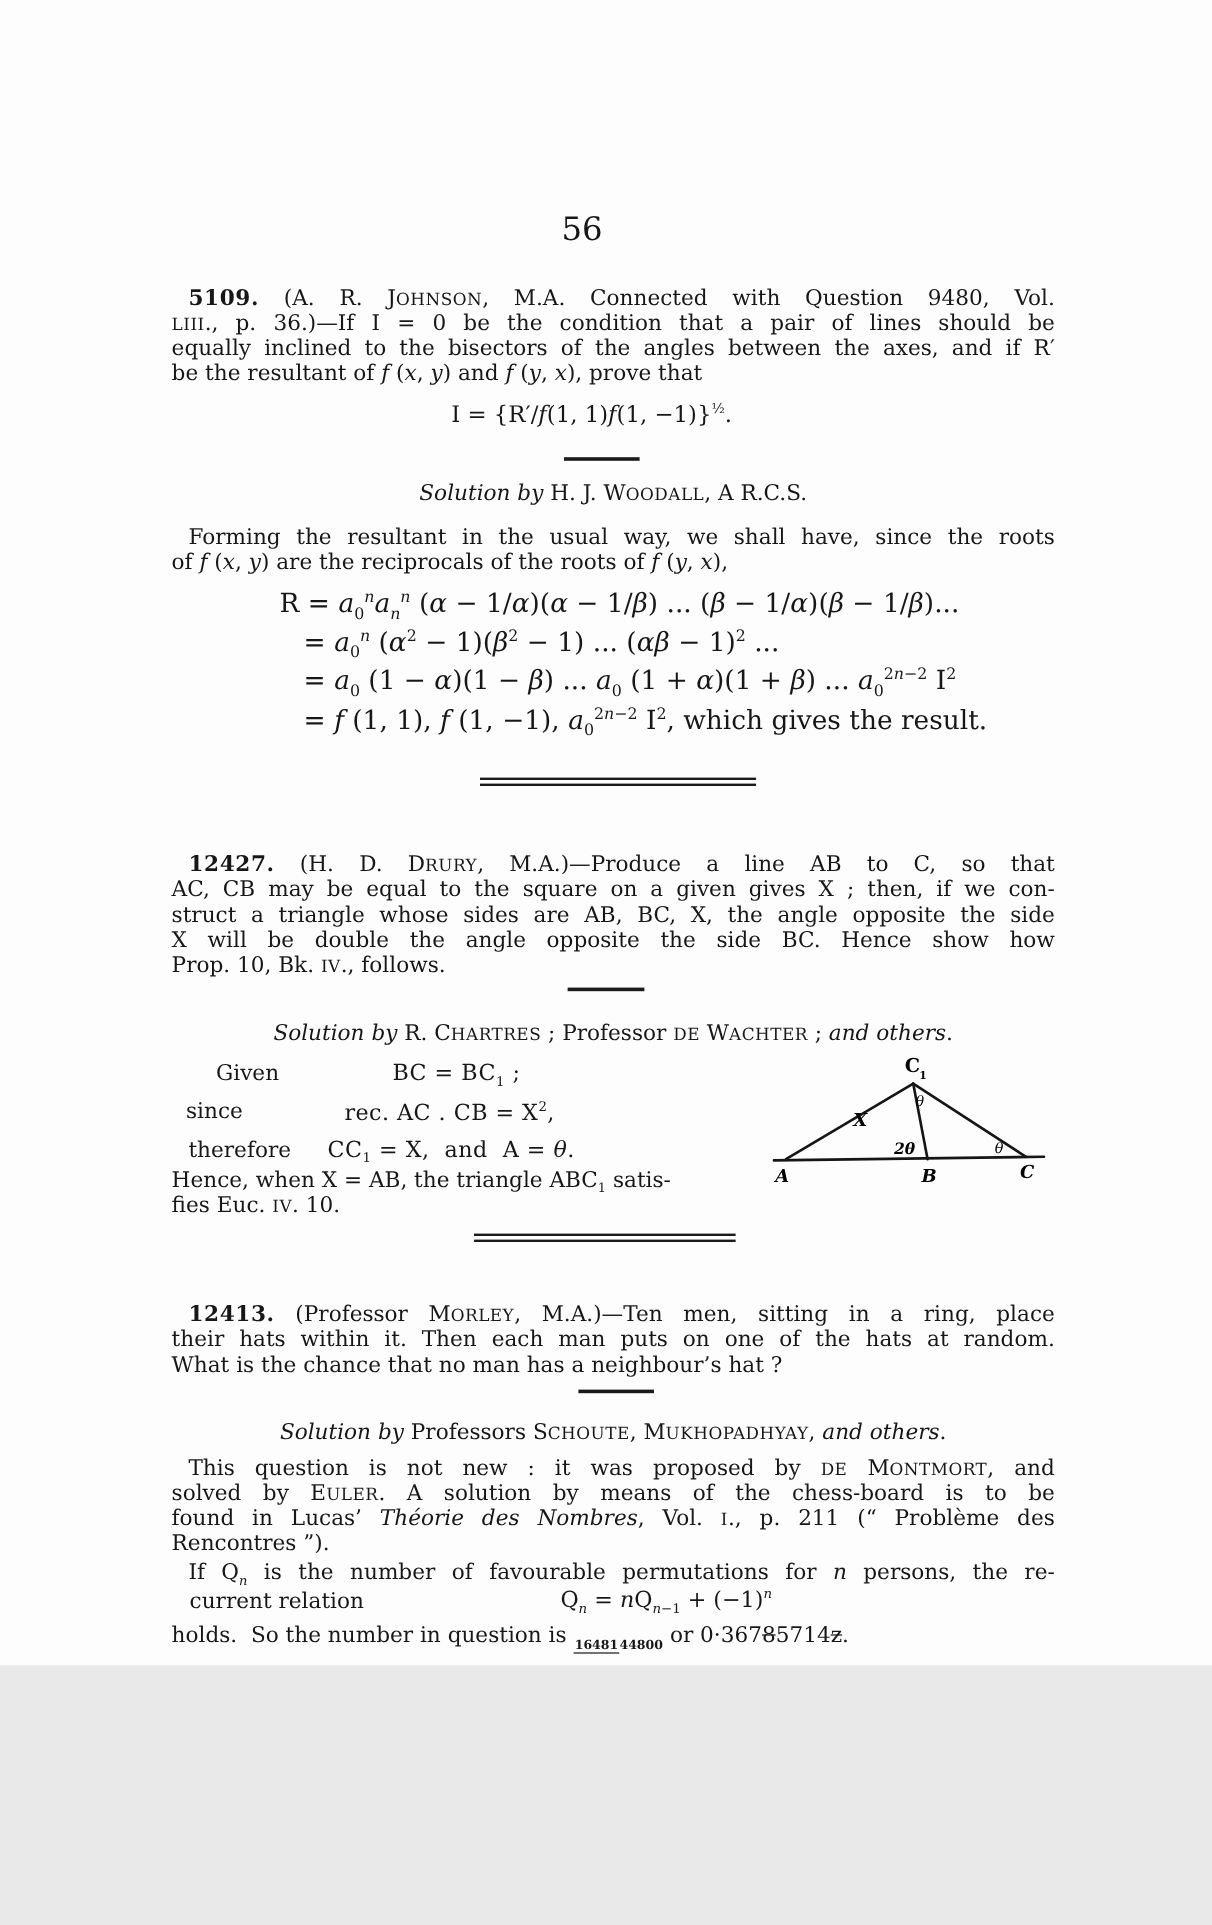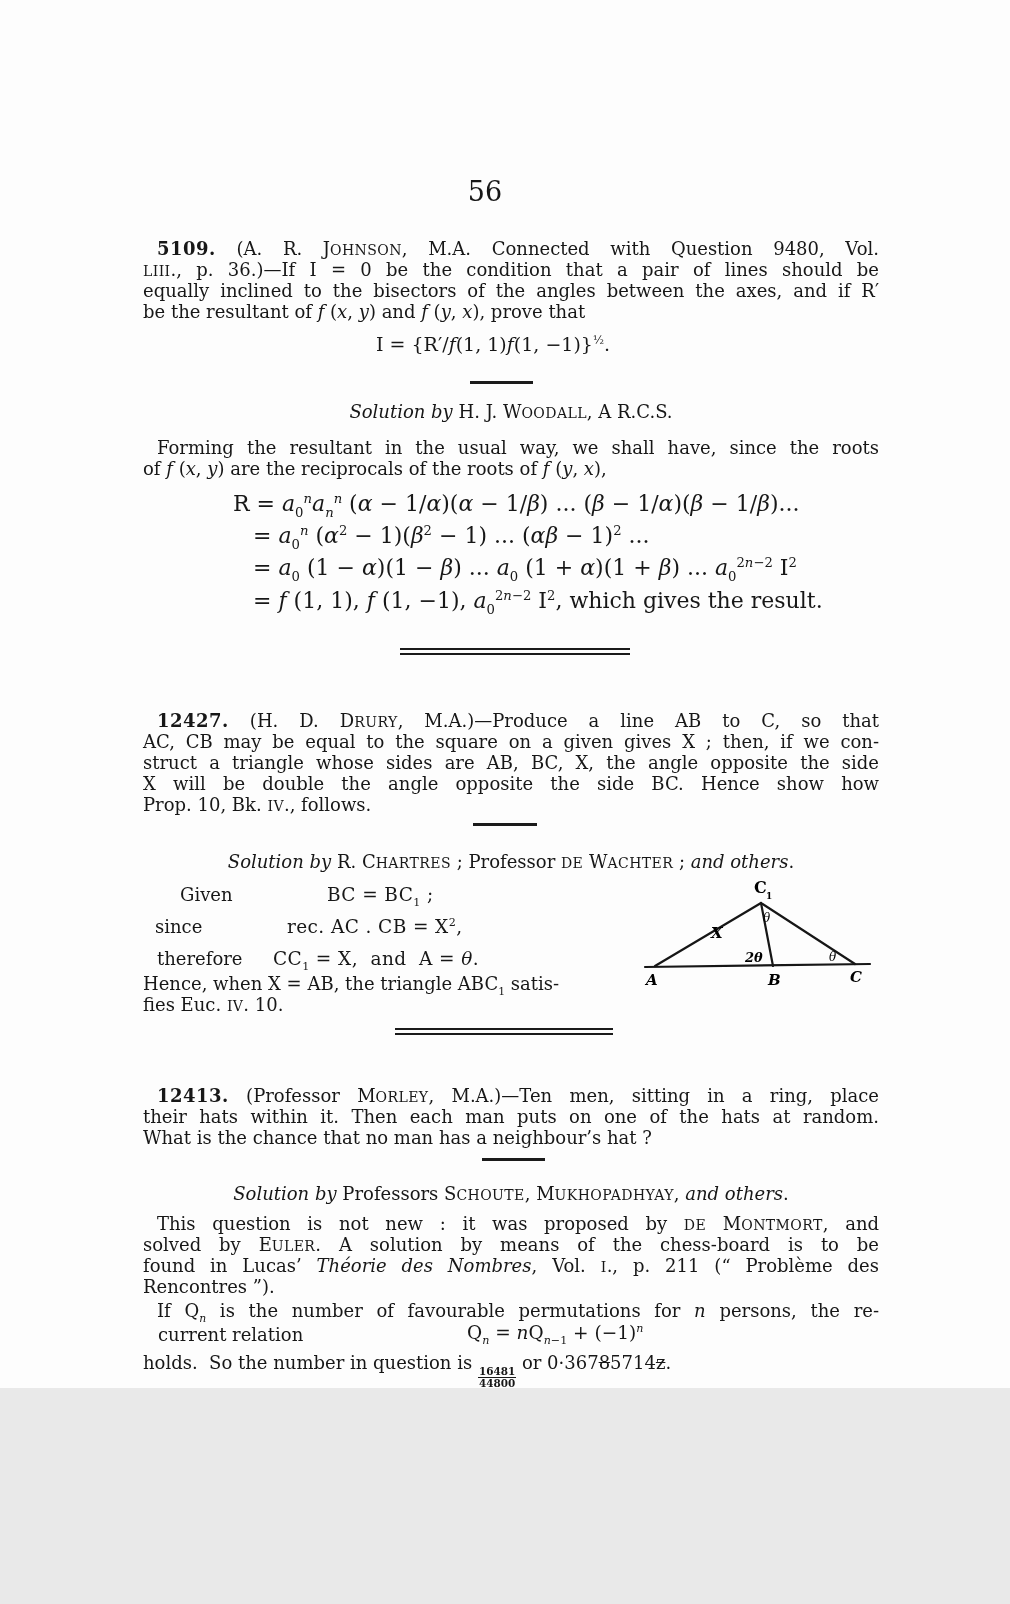--- a/index.html
+++ b/index.html
@@ -16,21 +16,21 @@
   b{font-weight:700;letter-spacing:0.5px;}
   sup{font-size:0.6em;}
   sub{font-size:0.6em;}
   .heading{text-align:center;font-size:18px;}
   .eq{font-size:19px;}
   .rule{height:2.6px;background:#1b1b1b;}
   .drule{height:7.2px;box-sizing:border-box;border-top:2.5px solid #1b1b1b;border-bottom:2.5px solid #1b1b1b;}
   .steprow{position:relative;height:32px;}
   .steplabel{position:absolute;font-size:18px;}
   .stepmath{position:absolute;font-size:18.5px;letter-spacing:0.4px;}
-  .frac{display:inline-flex;flex-direction:column;align-items:center;vertical-align:-0.55em;
+  .frac{display:inline-flex;flex-direction:row;align-items:center;vertical-align:-0.55em;
         font-size:0.58em;line-height:1.08;font-weight:700;}
   .frac > span:first-child{border-bottom:1.3px solid #171717;padding:0 1px;}
   .sl{text-decoration:line-through;}
   .gdig{font-family:"Liberation Sans","DejaVu Sans",sans-serif;font-size:14px;color:#bdbdbd;}
   .glogo{font-family:Liberation Serif, serif;font-size:26px;color:#4d7c0f;letter-spacing:1px;}
   .gdot{font-size:16px;color:#9a9a9a;}
   svg text{font-family:"DejaVu Serif",serif;}
 </style>
 </head>
 <body>

